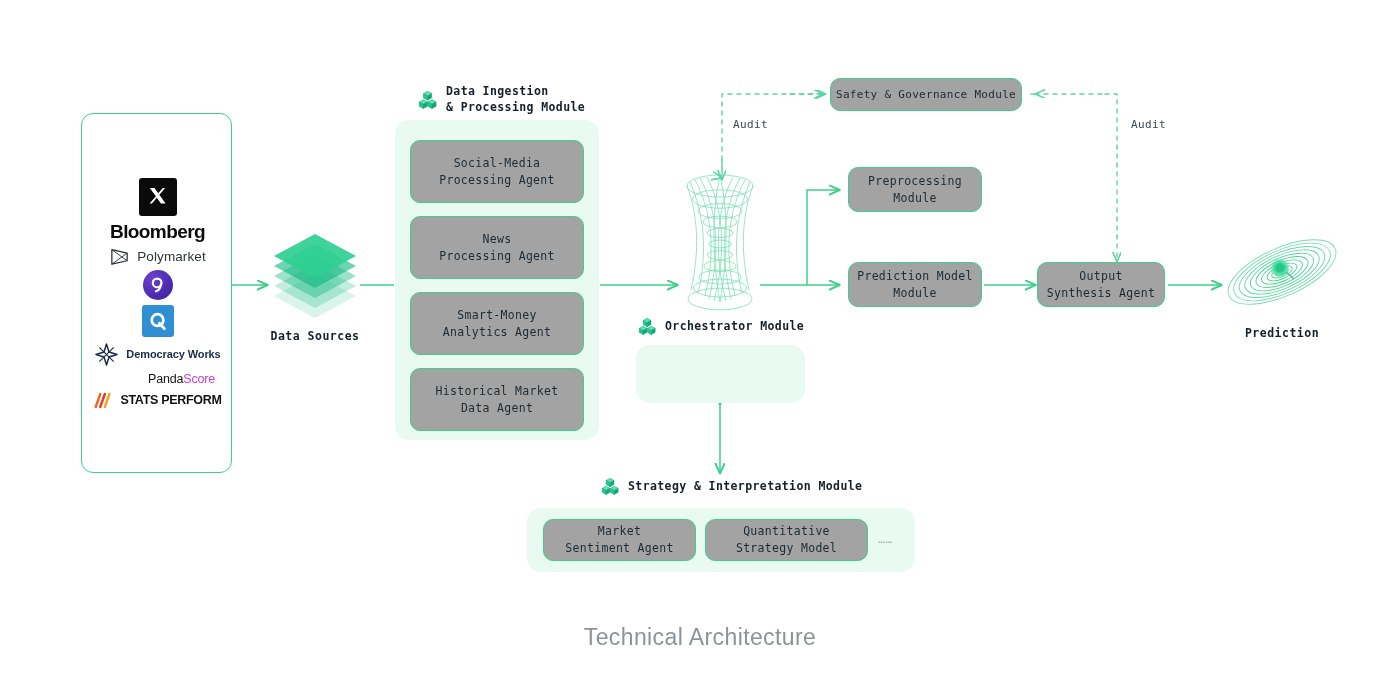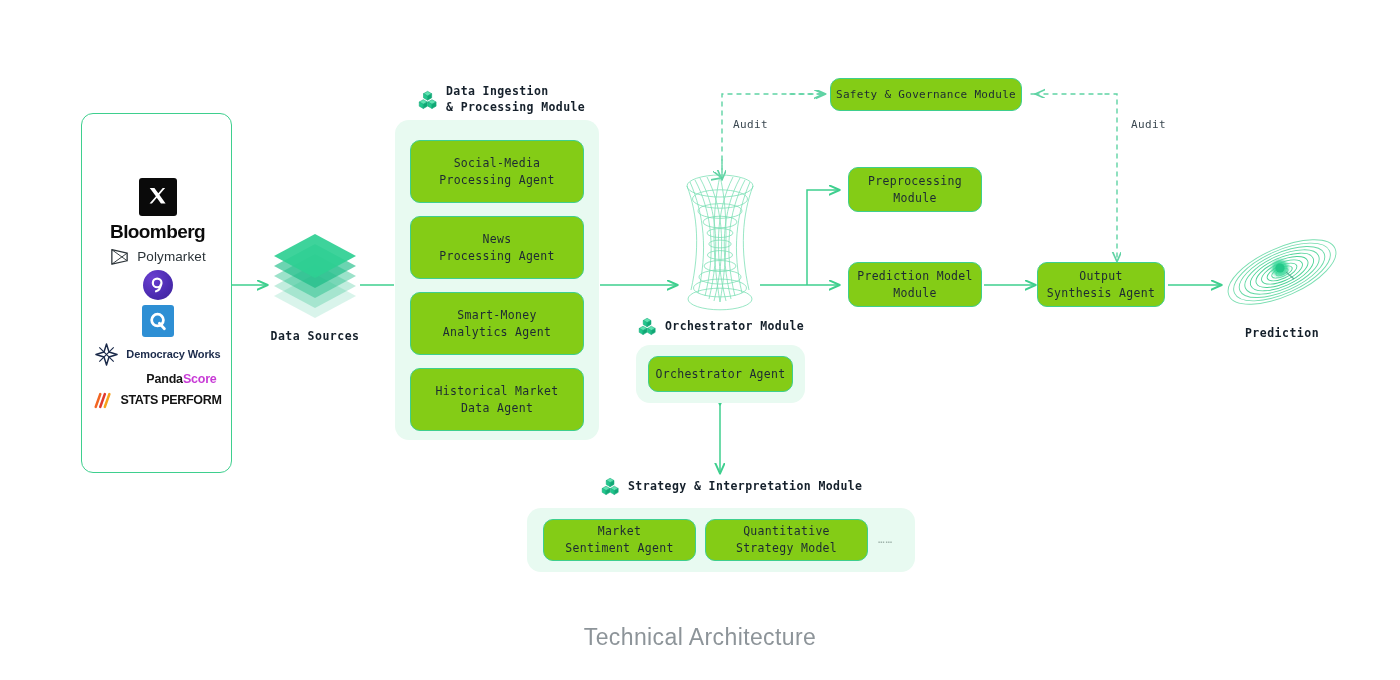--- a/index.html
+++ b/index.html
@@ -6,21 +6,21 @@
   body{
     width:1400px;height:680px;background:#ffffff;
     font-family:"DejaVu Sans Mono", monospace;
     overflow:hidden;position:relative;
   }
   .stage{position:absolute;left:0;top:0;width:1400px;height:680px;}
   .abs{position:absolute;box-sizing:border-box;}
 
   
   .node{
-    border:1.6px solid #3ecf8e;border-radius:10px;background:#84cc16;
+    border:1.6px solid #3ecf8e;border-radius:10px;background:#a3a3a3;
     display:flex;align-items:center;justify-content:center;text-align:center;
     color:#1d2a33;font-size:11.5px;line-height:1.45;letter-spacing:.3px;
     font-family:"DejaVu Sans Mono", monospace;white-space:pre-line;
   }
   .panel{
     border:1.6px solid #3ecf8e;border-radius:12px;background:#ffffff;
   }
   .modulebg{
     background:#e8faf1;border-radius:14px;
   }
@@ -66,21 +66,21 @@
   }
   .q-logo{
     width:32px;height:32px;border-radius:3px;background:#2e8fd4;
     display:flex;align-items:center;justify-content:center;
   }
   .dw-txt{
     font-family:"Liberation Sans", sans-serif;font-weight:bold;font-size:11px;
     color:#1b2a4a;line-height:1.05;letter-spacing:-.1px;text-align:left;
   }
   .panda{
-    font-family:"Liberation Sans", sans-serif;font-weight:bold;font-size:12.5px;letter-spacing:-.2px;margin-left:48px;
+    font-family:"Liberation Sans", sans-serif;font-weight:normal;font-size:12.5px;letter-spacing:-.2px;margin-left:48px;
   }
   .panda .a{color:#161616;}
   .panda .b{color:#c83cd6;}
   .sp-txt{
     font-family:"Liberation Sans", sans-serif;font-weight:bold;font-size:12.5px;
     color:#131313;line-height:1.0;letter-spacing:-.3px;text-align:left;
   }
 </style>
 </head>
 <body>
@@ -301,21 +301,20 @@
         <path d="M1.5 14.4 L6.4 17.2 L6.4 22.2 L1.5 19.4 Z" fill="#21c88c"></path>
         <path d="M11.3 14.4 L11.3 19.4 L6.4 22.2 L6.4 17.2 Z" fill="#0fa874"></path>
         <path d="M16.8 11.6 L21.7 14.4 L16.8 17.2 L11.9 14.4 Z" fill="#5fe3b0"></path>
         <path d="M11.9 14.4 L16.8 17.2 L16.8 22.2 L11.9 19.4 Z" fill="#21c88c"></path>
         <path d="M21.7 14.4 L21.7 19.4 L16.8 22.2 L16.8 17.2 Z" fill="#0fa874"></path>
       </g>
     </svg>
     <span>Orchestrator Module</span>
   </div>
   <div class="abs modulebg" style="left:636px;top:345px;width:169px;height:58px;"></div>
-  <div class="abs node" style="left:648px;top:356px;width:145px;height:36px;">Orchestrator Agent</div>
 
   <div class="abs modlabel" style="left:601px;top:477px;width:300px;">
     <svg width="19" height="19" viewBox="0 0 24 24">
       <g stroke="#14a97a" stroke-width=".7">
         <path d="M11.5 1.6 L16.4 4.4 L11.5 7.2 L6.6 4.4 Z" fill="#5fe3b0"></path>
         <path d="M6.6 4.4 L11.5 7.2 L11.5 12.2 L6.6 9.4 Z" fill="#21c88c"></path>
         <path d="M16.4 4.4 L16.4 9.4 L11.5 12.2 L11.5 7.2 Z" fill="#0fa874"></path>
         <path d="M6.4 11.6 L11.3 14.4 L6.4 17.2 L1.5 14.4 Z" fill="#5fe3b0"></path>
         <path d="M1.5 14.4 L6.4 17.2 L6.4 22.2 L1.5 19.4 Z" fill="#21c88c"></path>
         <path d="M11.3 14.4 L11.3 19.4 L6.4 22.2 L6.4 17.2 Z" fill="#0fa874"></path>

